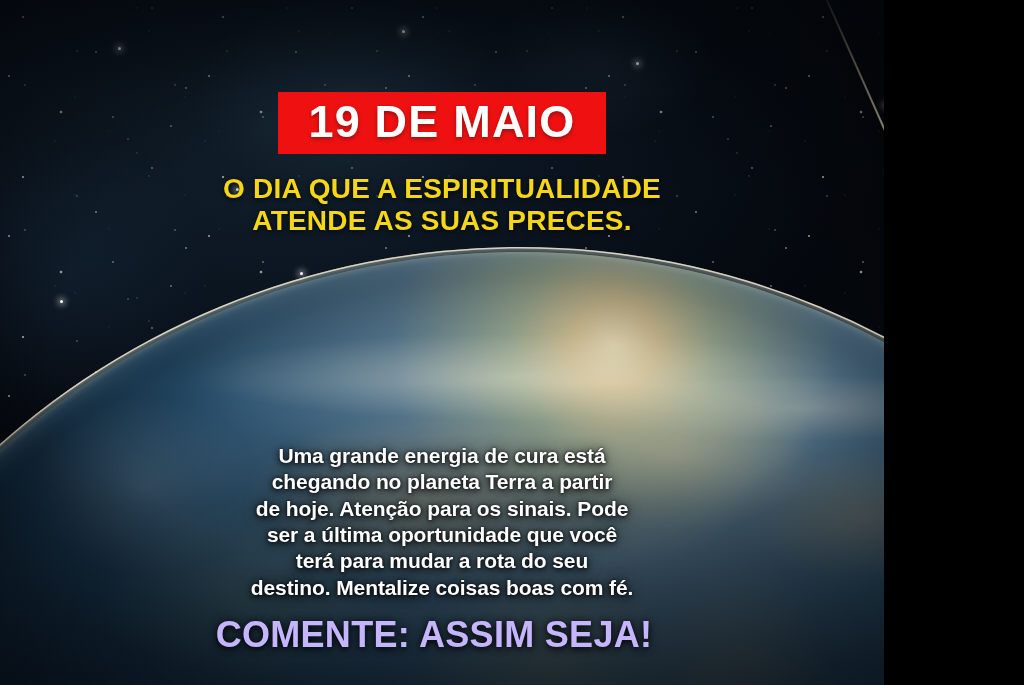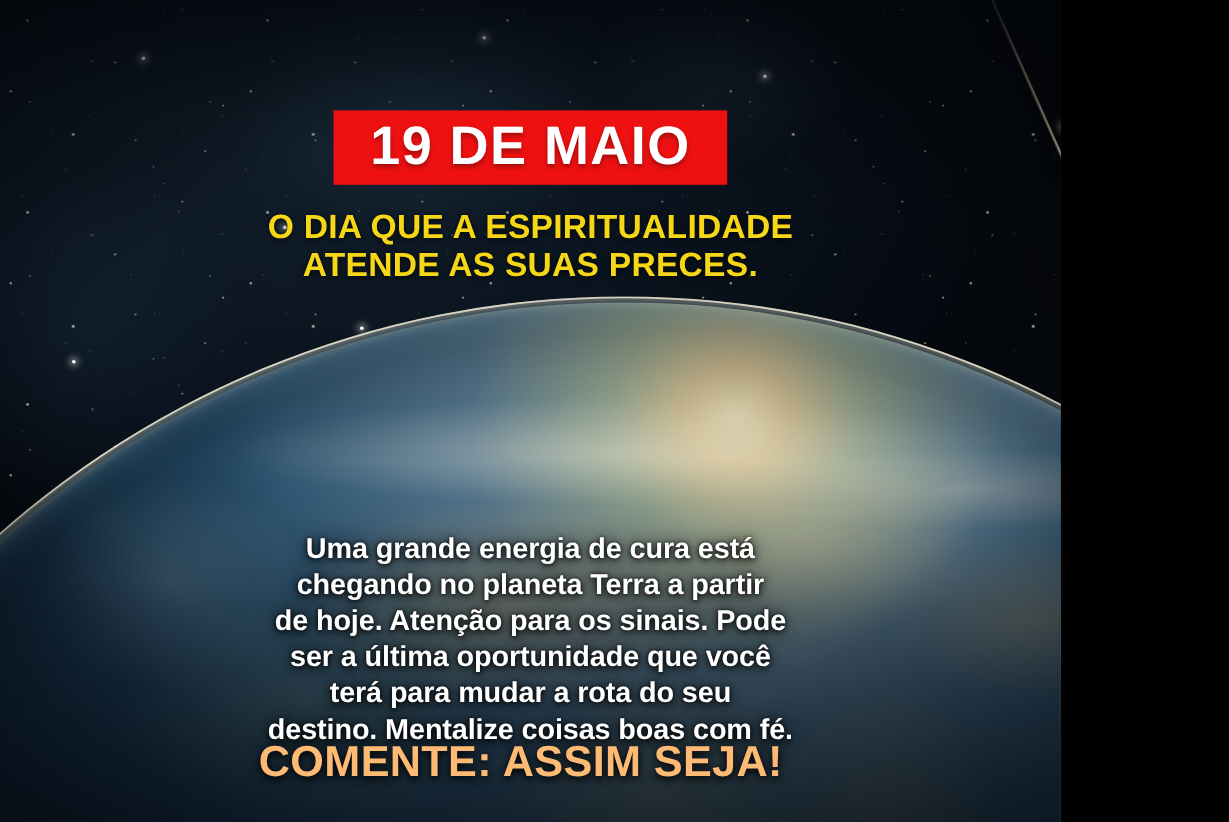--- a/index.html
+++ b/index.html
@@ -206,39 +206,39 @@
     white-space: pre-line;
     max-width: 960px;
   }
 
   .body-copy {
     position: absolute;
     top: 443px;
     left: 0;
     right: 0;
     color: #ffffff;
-    font-size: 24px;
+    font-size: 21px;
     font-weight: 700;
     line-height: 1.255;
     text-align: center;
     letter-spacing: -0.1px;
     text-shadow:
       0 2px 6px rgba(0,0,0,0.80),
       0 0 14px rgba(0,0,0,0.65),
       0 0 3px rgba(0,0,0,0.75);
     white-space: pre-line;
     padding: 0 52px;
   }
 
   .cta {
     position: absolute;
     top: 614px;
     left: 0;
     right: 16px;
-    color: #fdba74;
+    color: #c4b5fd;
     font-size: 36px;
     font-weight: 800;
     text-align: center;
     letter-spacing: 0.3px;
     text-shadow: 0 2px 6px rgba(0,0,0,0.80), 0 0 10px rgba(0,0,0,0.55);
     white-space: nowrap;
   }
 </style>
 </head>
 <body>

